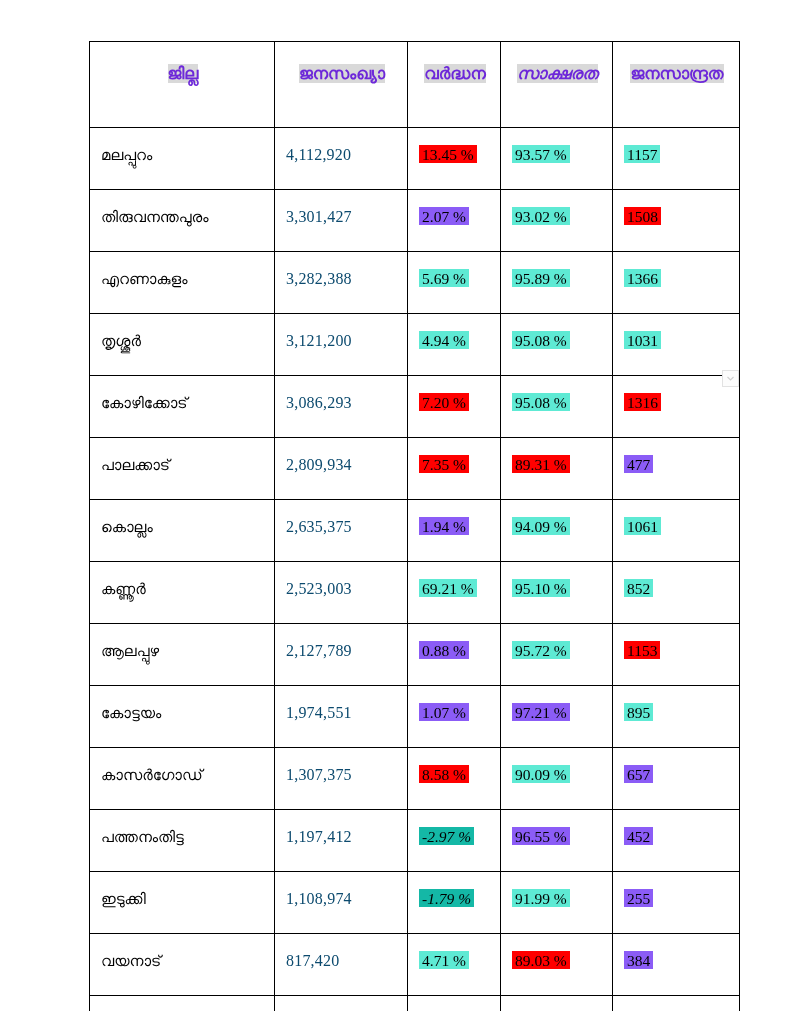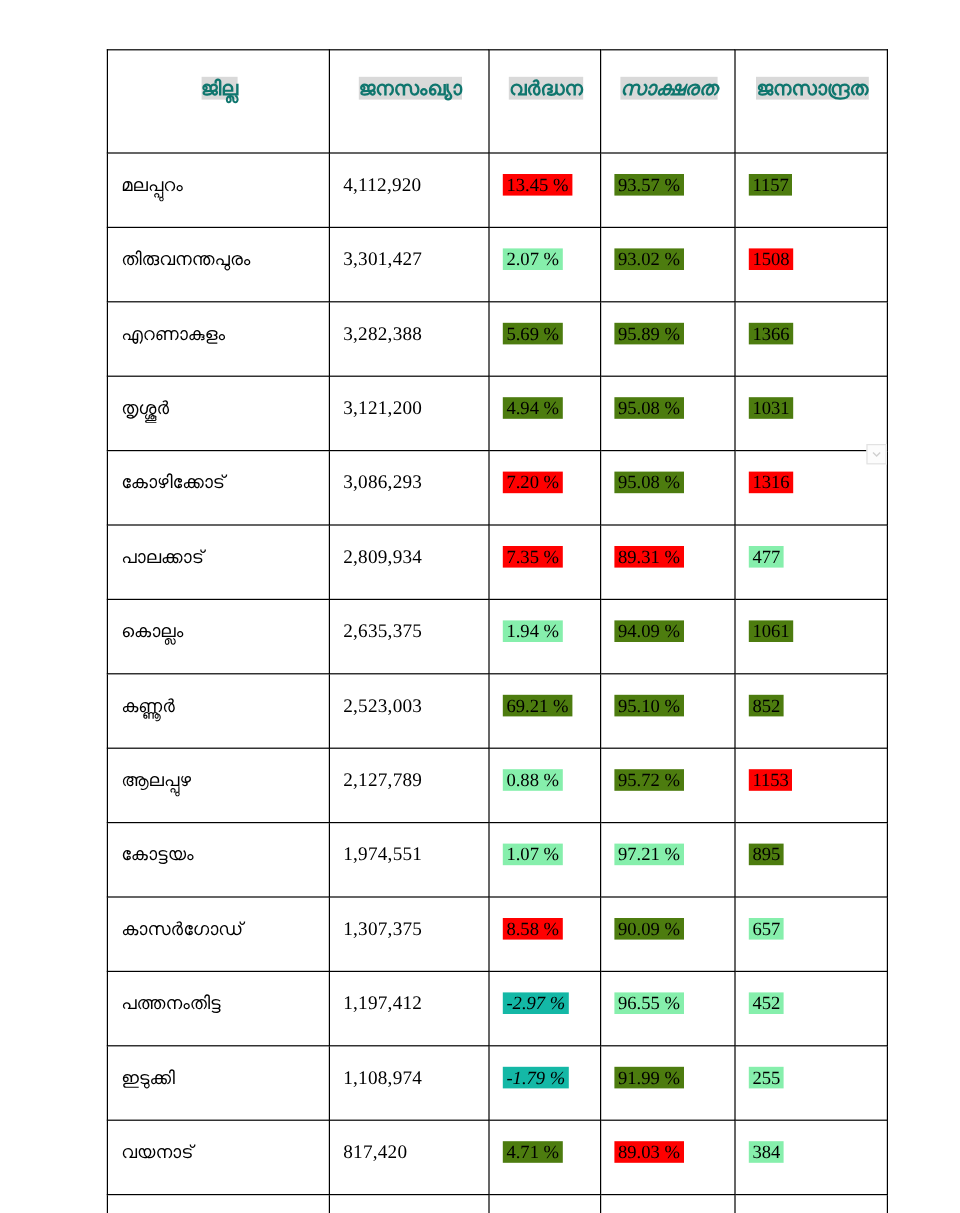--- a/index.html
+++ b/index.html
@@ -60,21 +60,21 @@
     border-bottom-width: 2px;
   }
   .header-row .cell-inner {
     padding-top: 21px;
     min-height: 0;
   }
   .hdr-text {
     font-weight: bold;
     font-size: 16.5px;
     line-height: 1.33;
-    color: #0f766e;
+    color: #6d28d9;
     background: #d9d9d9;
     display: inline;
     box-decoration-break: clone;
     -webkit-box-decoration-break: clone;
   }
   .hdr-text.wrap-two {
     display: inline;
     font-style: italic;
   }
 
@@ -86,35 +86,35 @@
     padding-top: 18px;
     min-height: 0;
   }
   .district-name {
     font-size: 15px;
     color: #000000;
     white-space: nowrap;
   }
   .population-val {
     font-size: 16px;
-    color: #000000;
+    color: #0c4a6e;
     letter-spacing: 0.2px;
   }
   .metric-val {
     font-size: 15.5px;
     color: #000000;
     padding: 1px 3px 0 3px;
     display: inline;
     box-decoration-break: clone;
     -webkit-box-decoration-break: clone;
   }
 
   .hl-red    { background: #ff0000; }
-  .hl-green  { background: #86efac; }
-  .hl-yellow { background: #4d7c0f; }
+  .hl-green  { background: #8b5cf6; }
+  .hl-yellow { background: #5eead4; }
   .hl-cyan   { background: #14b8a6; font-style: italic; }
 
   
   .empty-row td {
     height: 46px;
   }
 
   
   #float-widget {
     position: absolute;

